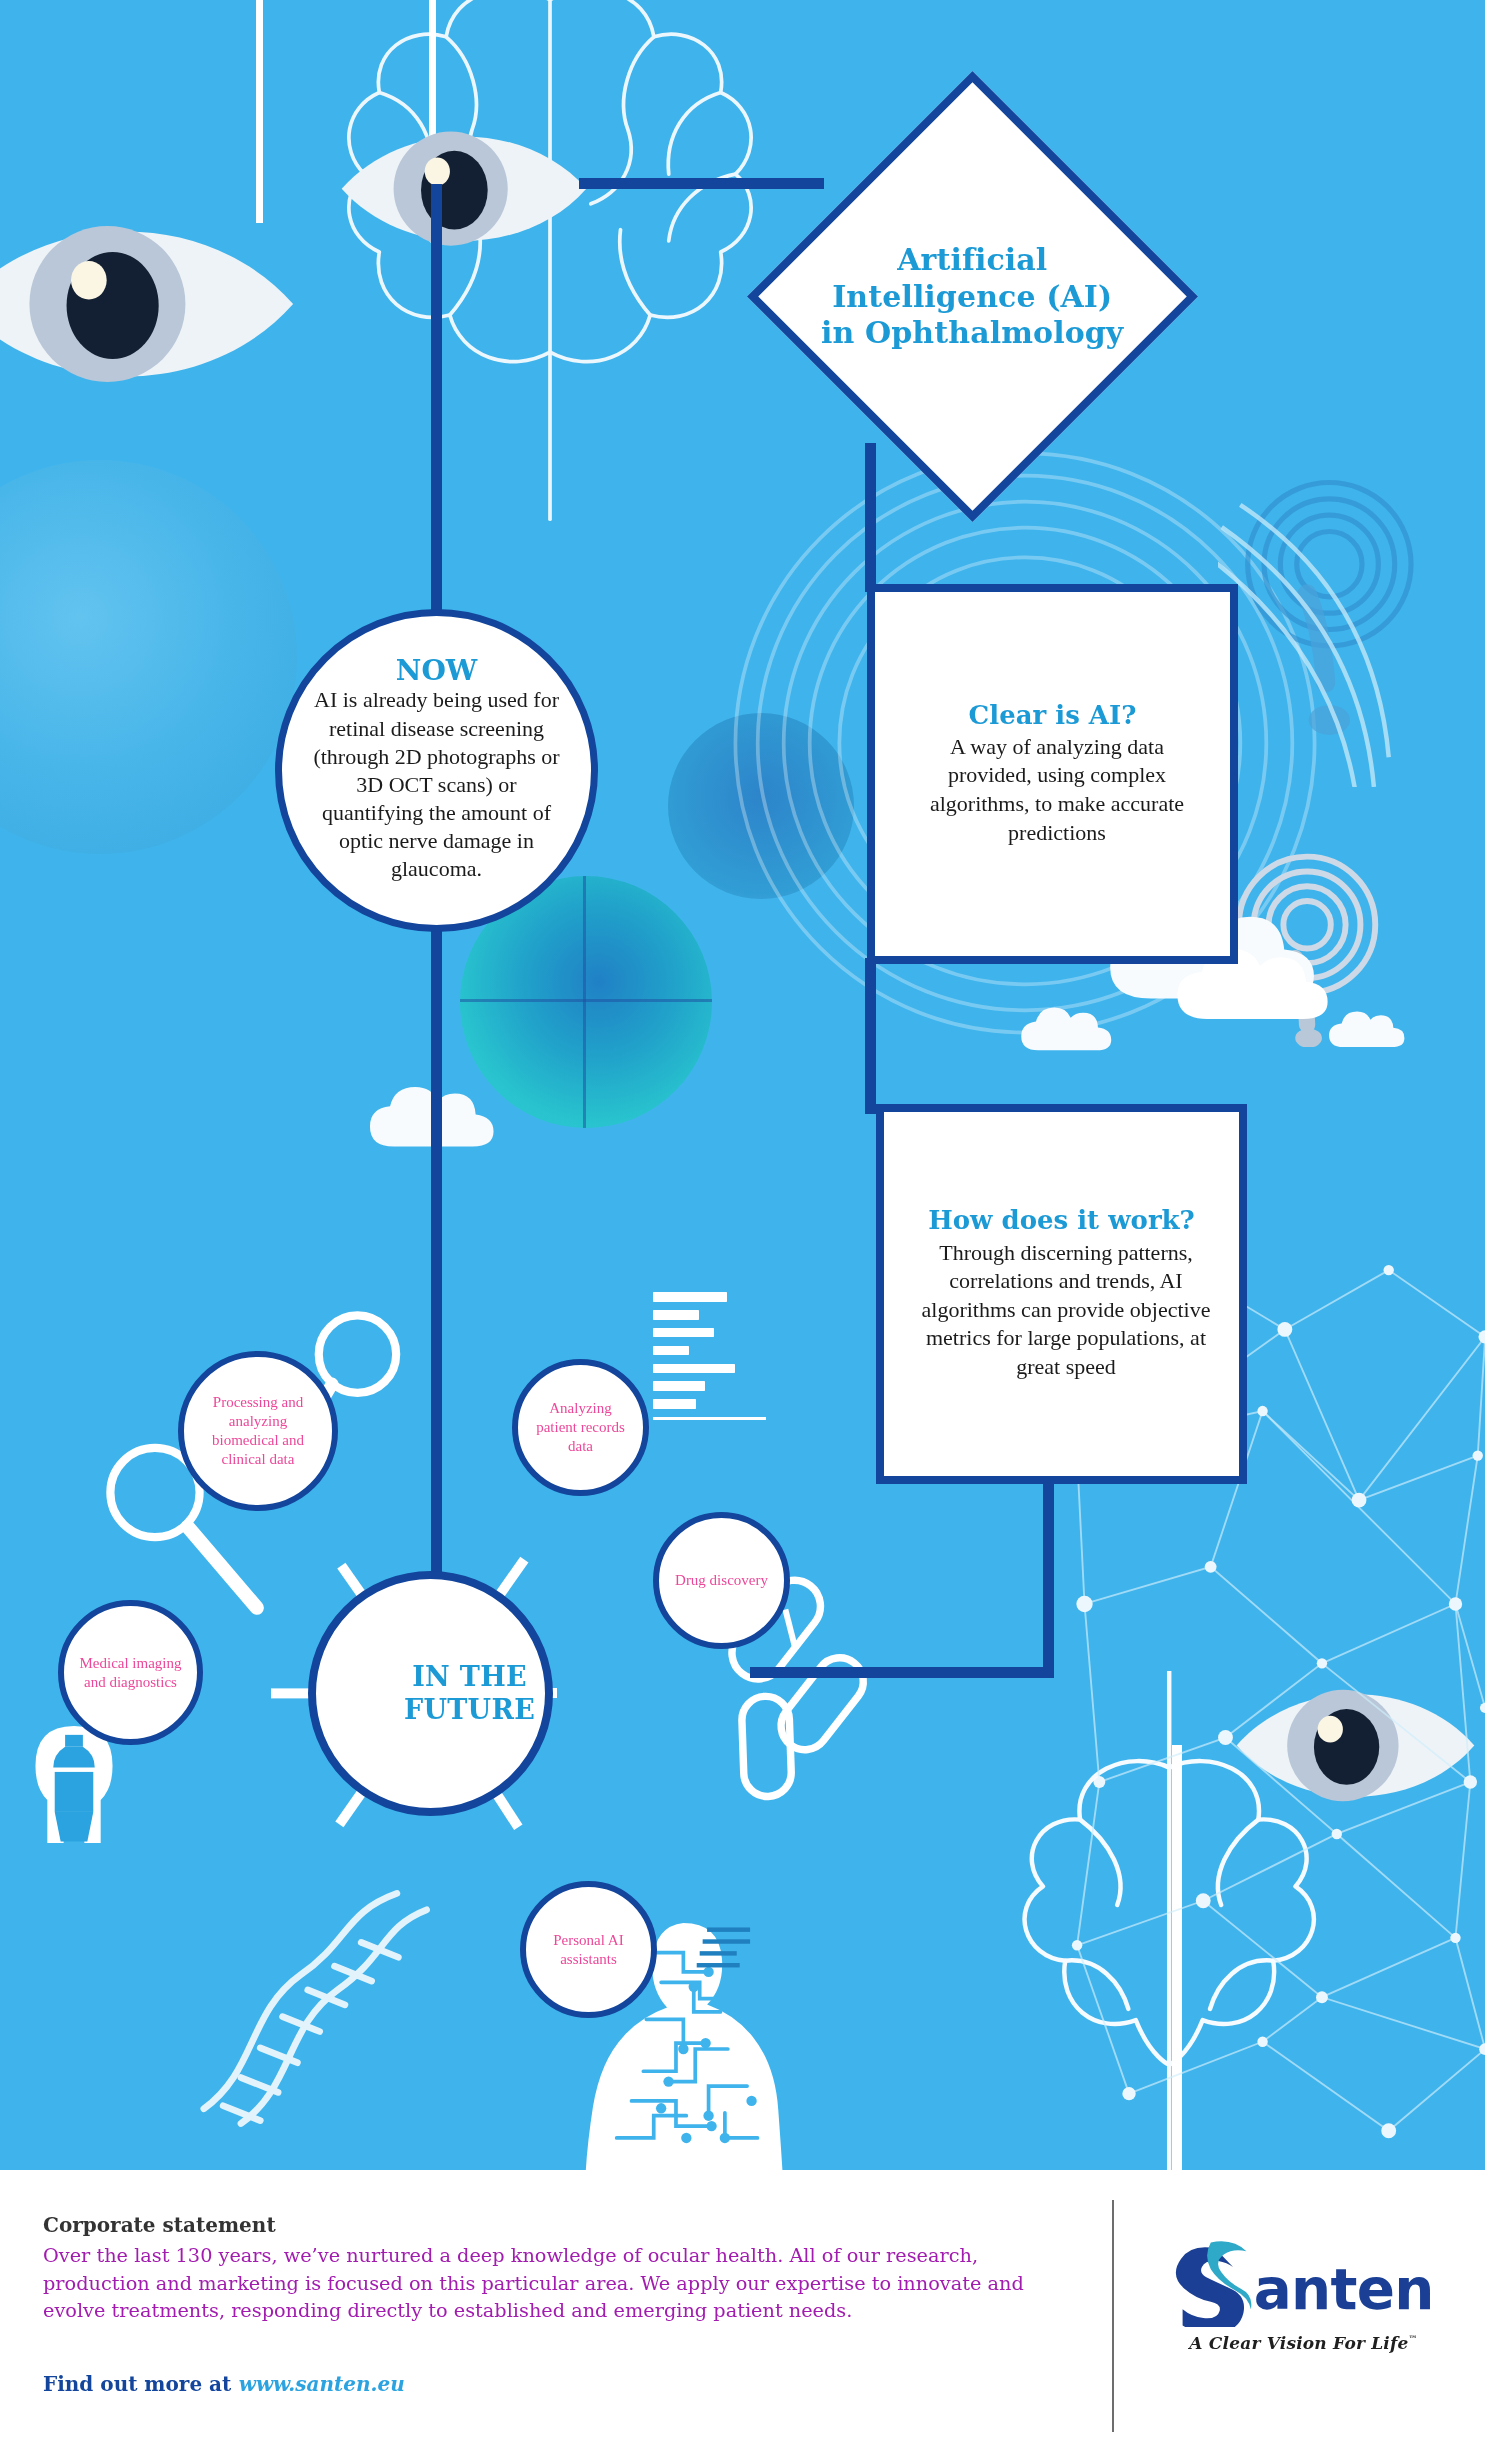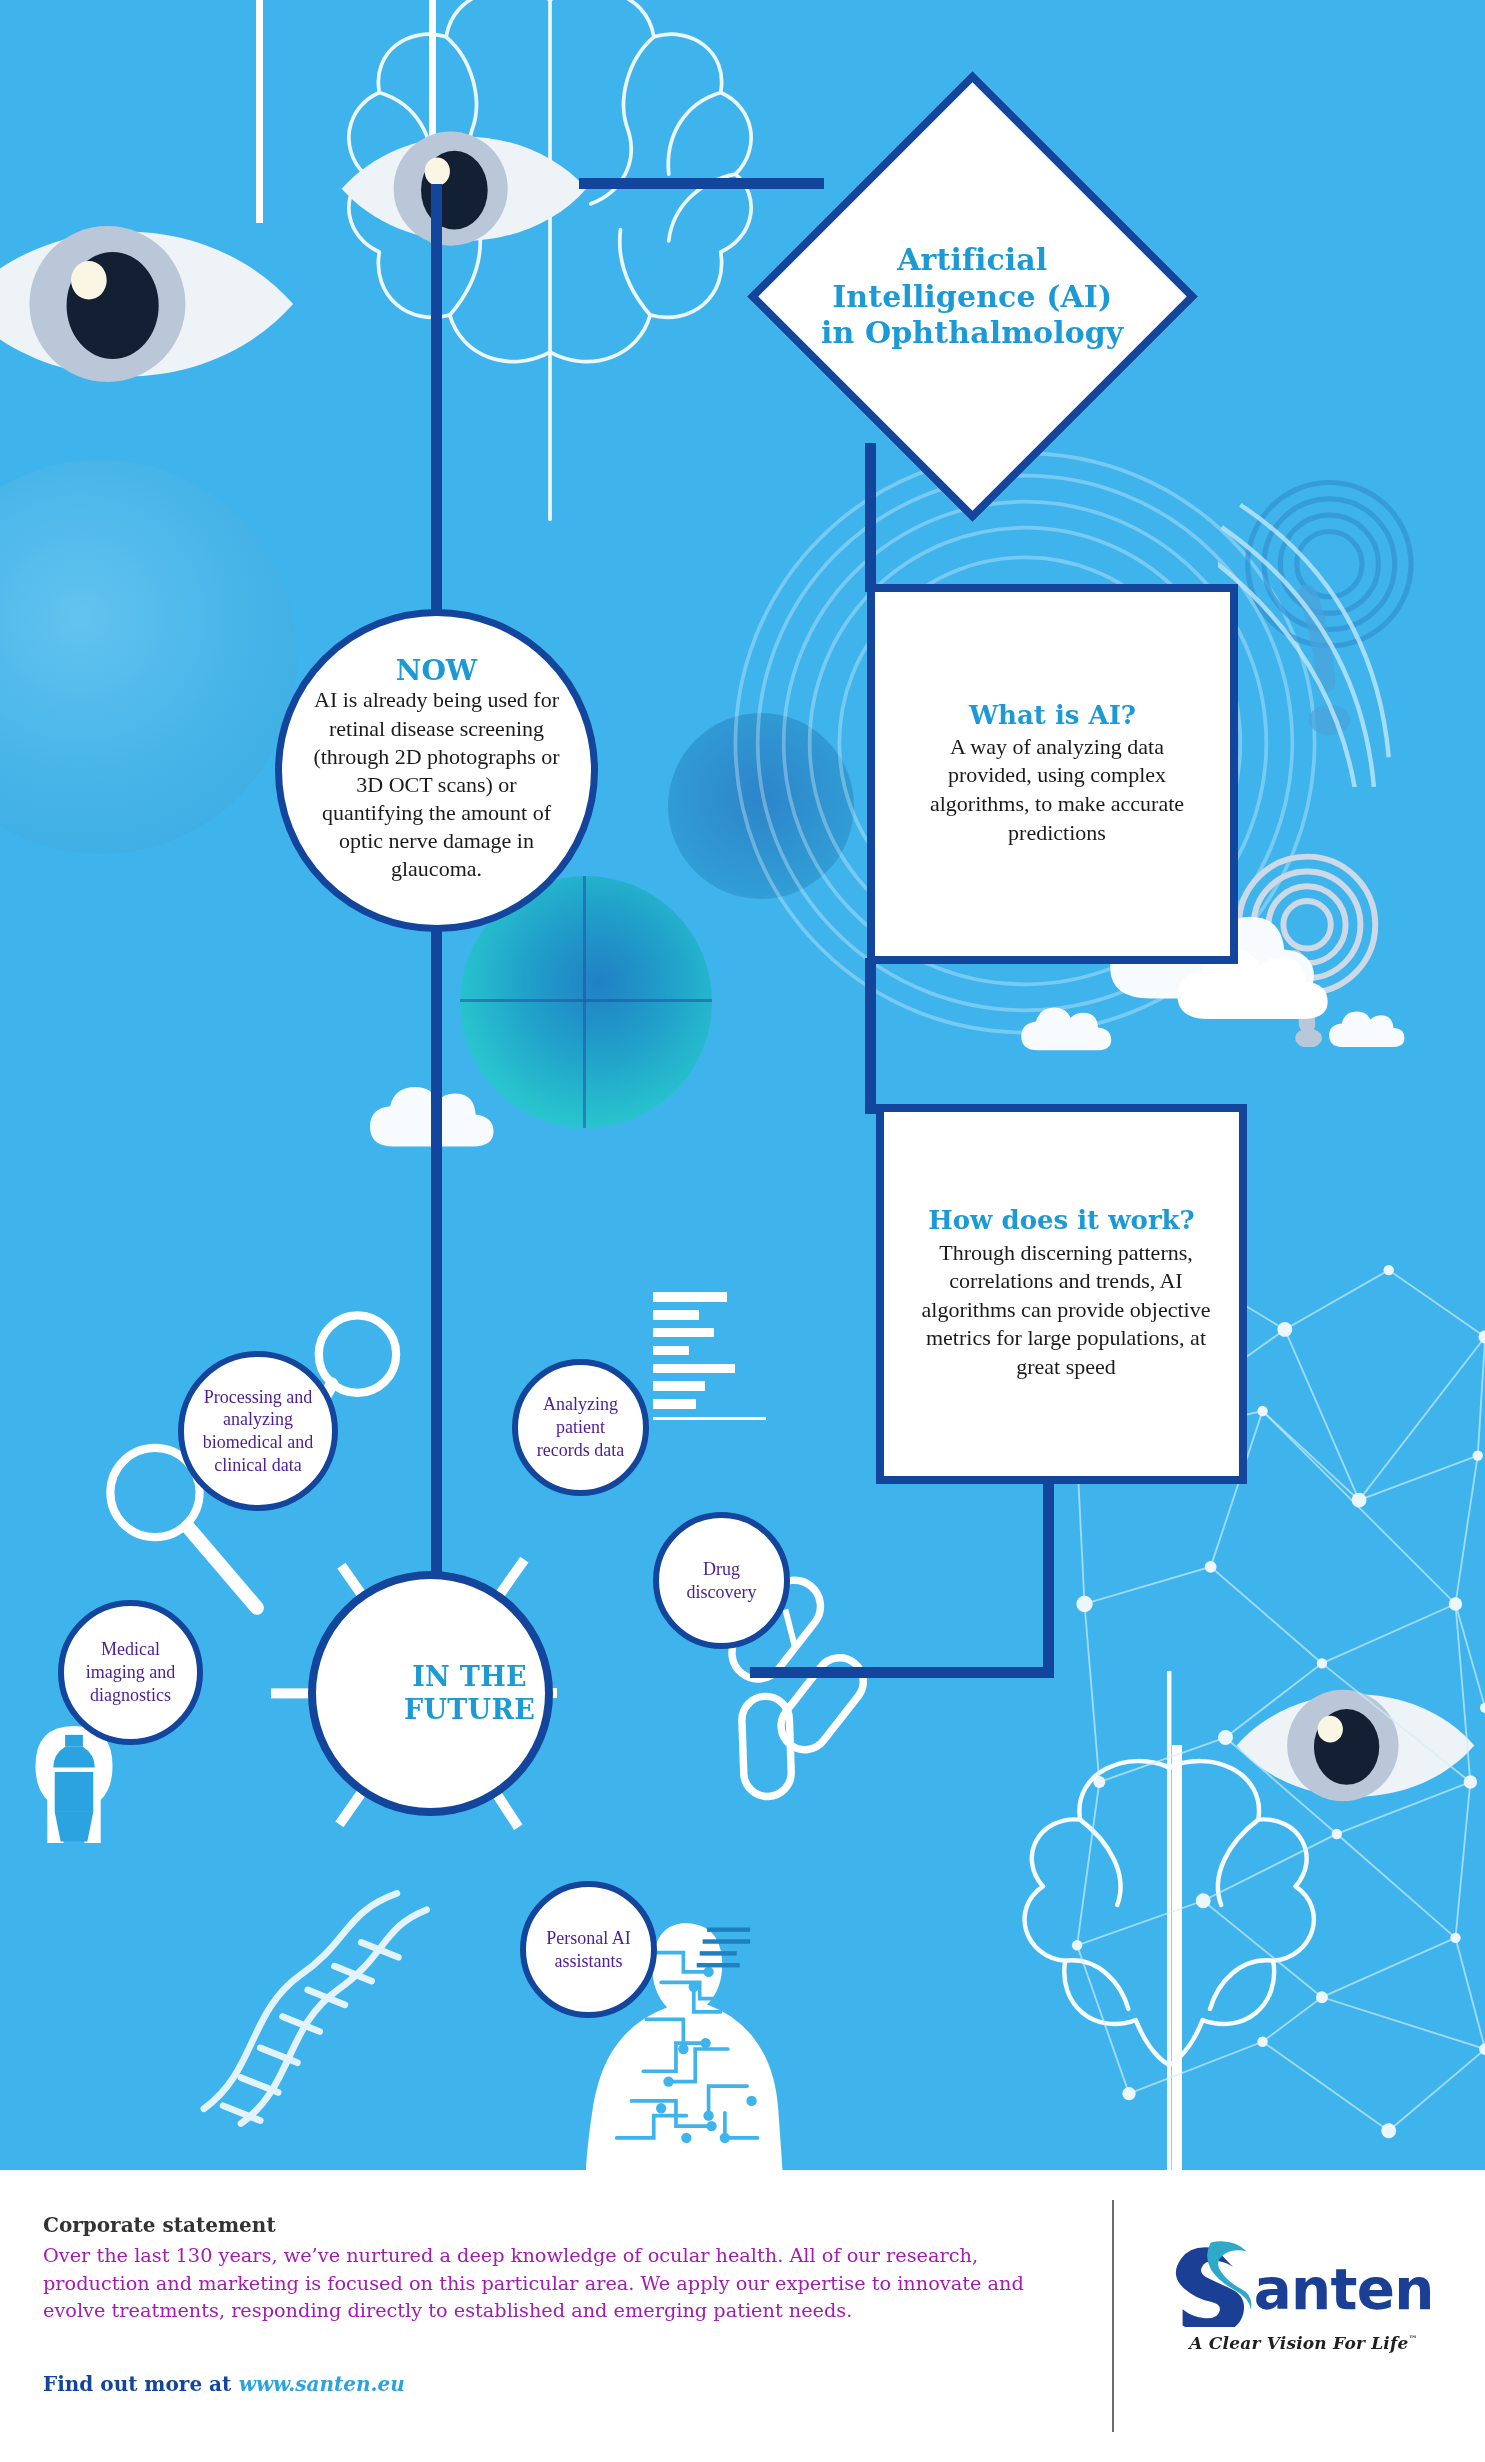--- a/index.html
+++ b/index.html
@@ -173,22 +173,22 @@
     color:#1C9AD6; font-family:"DejaVu Serif",serif; font-weight:bold;
     font-size: 27px; line-height:1.22; text-align:center; letter-spacing:0.3px;margin-left:39px;
   }
 
   .leaf {
     position:absolute; background:#ffffff; border: 6.7px solid #12459B;
     border-radius:50%; display:flex; align-items:center; justify-content:center;
     text-align:center; padding: 0 12px;
   }
   .leaf span {
-    font-family:"Liberation Serif",serif; color:#4c1d95;
-    font-size: 18px; line-height:1.26;
+    font-family:"Liberation Serif",serif; color:#ec4899;
+    font-size: 15px; line-height:1.26;
   }
 
   .spoke { position:absolute; background:#ffffff; height: 10.4px; transform-origin: 0 50%; }
 
   
   .footer {
     position:absolute; left:0; top: 2170px;
     width: 1485px; height: 293px; background:#ffffff;
   }
   .footer-inner { position:relative; width:100%; height:100%; }
@@ -504,21 +504,21 @@
         <div>in Ophthalmology</div>
       </div>
     </div>
 
     <div class="circle-node node-now">
       <div class="n-title">NOW</div>
       <div class="n-body">AI is already being used for retinal disease screening (through 2D photographs or 3D OCT scans) or quantifying the amount of optic nerve damage in glaucoma.</div>
     </div>
 
     <div class="rect-node node-whatisai">
-      <div class="n-title">What is AI?</div>
+      <div class="n-title">Clear is AI?</div>
       <div class="n-body">A way of analyzing data provided, using complex algorithms, to make accurate predictions</div>
     </div>
 
     <div class="rect-node node-howwork">
       <div class="n-title">How does it work?</div>
       <div class="n-body">Through discerning patterns, correlations and trends, AI algorithms can provide objective metrics for large populations, at great speed</div>
     </div>
 
     <div class="spoke" style="left:431px; top:1688px; width:126px;"></div>
     <div class="spoke" style="left:431px; top:1688px; width:156px; transform:rotate(-125deg);"></div>

